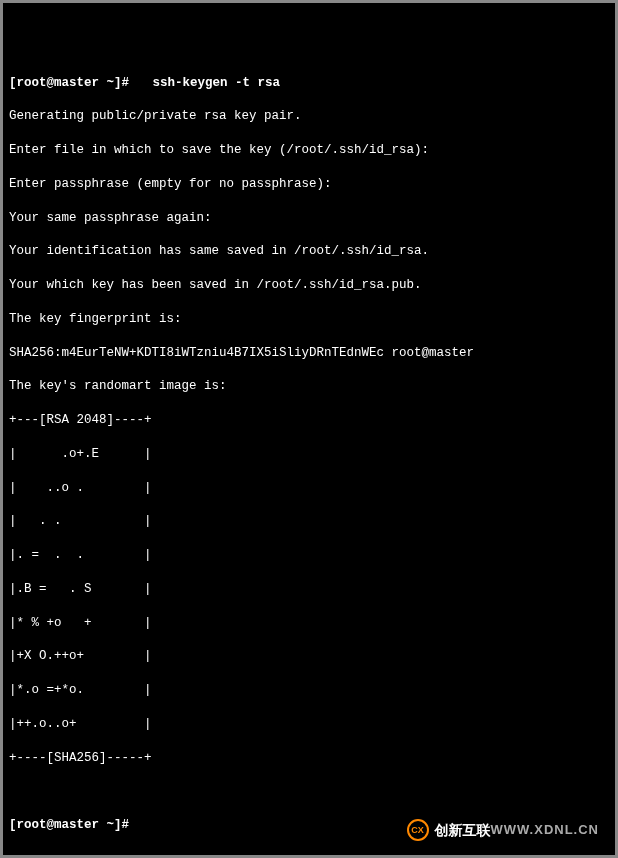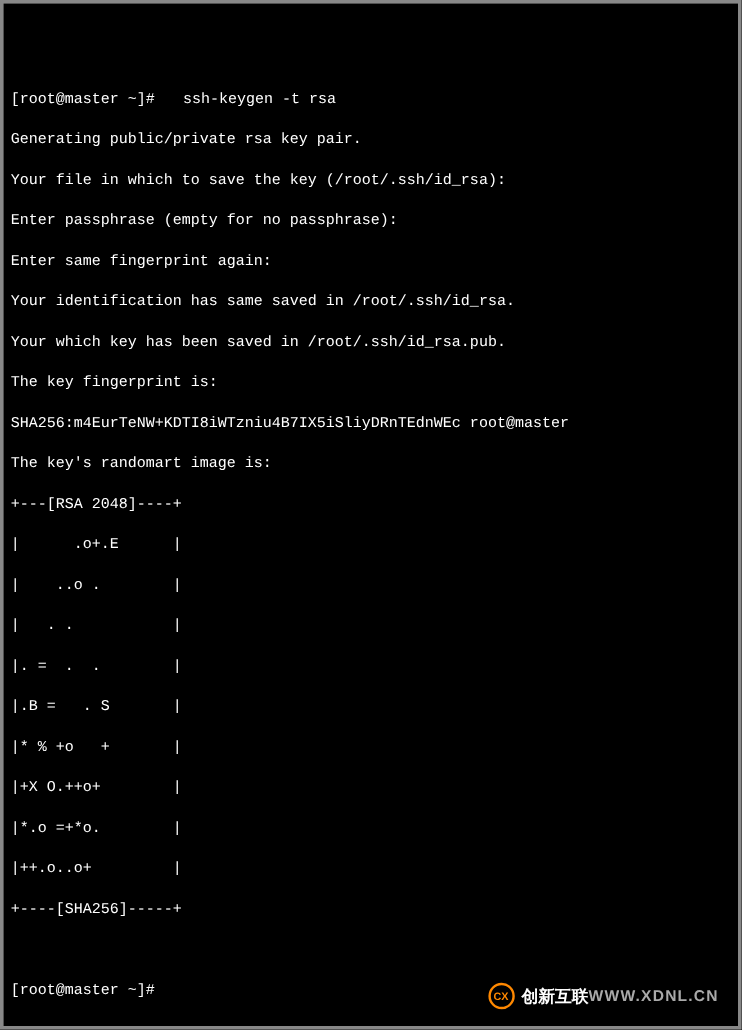--- a/index.html
+++ b/index.html
@@ -22,20 +22,21 @@
       white-space: pre;
     }
     .line {
       display: block;
       white-space: pre-wrap;
       word-break: break-all;
     }
     .prompt-line {
       display: flex;
       align-items: center;
+      font-weight: bold;
     }
     .prompt-cmd {
       margin-left: 16px;
     }
     .watermark {
       position: absolute;
       bottom: 8px;
       right: 8px;
       font-family: Arial, sans-serif;
       font-size: 13px;
@@ -77,23 +78,23 @@
   </style>
 </head>
 <body>
 
 
 
 <div class="prompt-line">
   <span>[root@master ~]#</span><span>&nbsp;</span><span class="prompt-cmd">ssh-keygen -t rsa</span>
 </div>
 <span class="line">Generating public/private rsa key pair.</span>
-<span class="line">Your file in which to save the key (/root/.ssh/id_rsa):</span>
+<span class="line">Enter file in which to save the key (/root/.ssh/id_rsa):</span>
 <span class="line">Enter passphrase (empty for no passphrase):</span>
-<span class="line">Enter same fingerprint again:</span>
+<span class="line">Your same passphrase again:</span>
 <span class="line">Your identification has same saved in /root/.ssh/id_rsa.</span>
 <span class="line">Your which key has been saved in /root/.ssh/id_rsa.pub.</span>
 <span class="line">The key fingerprint is:</span>
 <span class="line">SHA256:m4EurTeNW+KDTI8iWTzniu4B7IX5iSliyDRnTEdnWEc root@master</span>
 <span class="line">The key's randomart image is:</span>
 <span class="line">+---[RSA 2048]----+</span>
 <span class="line">|      .o+.E      |</span>
 <span class="line">|    ..o .        |</span>
 <span class="line">|   . .           |</span>
 <span class="line">|. =  .  .        |</span>

